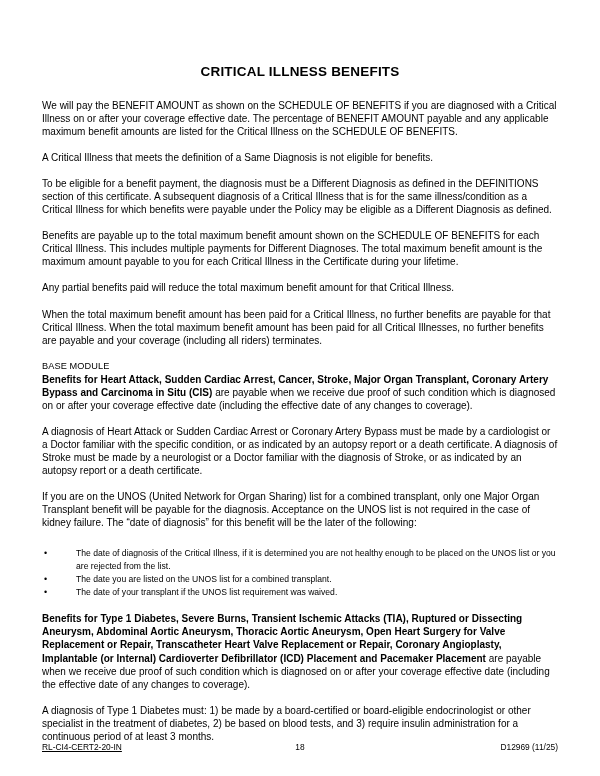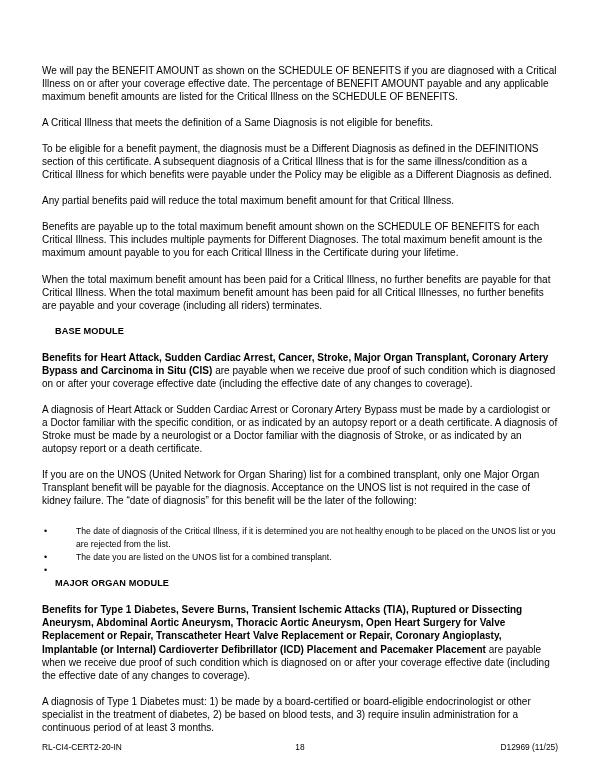--- a/index.html
+++ b/index.html
@@ -43,23 +43,23 @@
     line-height: 13.05px;
     margin: 0 0 13px 0;
     text-align: left;
     word-spacing: 0.05px;
   }
   p.para.tight {
     margin-bottom: 18px;
   }
   .sec-head {
     font-size: 9.2px;
-    font-weight: bold;
+    font-weight: normal;
     line-height: 13.05px;
-    margin: 13px;
+    margin: 0;
     letter-spacing: 0.1px;
   }
   .b {
     font-weight: bold;
   }
   ul.bullets {
     list-style: none;
     margin: 0 0 13px 0;
     padding: 0;
   }
@@ -81,64 +81,64 @@
     position: absolute;
     left: 42px;
     top: 742px;
     width: 516px;
     font-size: 8.4px;
     line-height: 11px;
     display: flex;
     justify-content: space-between;
     align-items: baseline;
   }
-  .footer .f-left { text-align: right; }
+  .footer .f-left { text-align: right; text-decoration: underline; }
   .footer .f-center {
     position: absolute;
     left: 0;
     right: 0;
     text-align: center;
   }
   .footer .f-right { text-align: right; margin-left: auto; }
 </style>
 </head>
 <body>
 
 <div class="page">
 
   <div class="content">
 
+    <h1 class="doc-title">CRITICAL ILLNESS BENEFITS</h1>
 
     <p class="para">We will pay the BENEFIT AMOUNT as shown on the SCHEDULE OF BENEFITS if you are diagnosed with a Critical Illness on or after your coverage effective date.  The percentage of BENEFIT AMOUNT payable and any applicable maximum benefit amounts are listed for the Critical Illness on the SCHEDULE OF BENEFITS.</p>
 
     <p class="para">A Critical Illness that meets the definition of a Same Diagnosis is not eligible for benefits.</p>
 
     <p class="para">To be eligible for a benefit payment, the diagnosis must be a Different Diagnosis as defined in the DEFINITIONS section of this certificate. A subsequent diagnosis of a Critical Illness that is for the same illness/condition as a Critical Illness for which benefits were payable under the Policy may be eligible as a Different Diagnosis as defined.</p>
 
+    <p class="para">Benefits are payable up to the total maximum benefit amount shown on the SCHEDULE OF BENEFITS for each Critical Illness.  This includes multiple payments for Different Diagnoses. The total maximum benefit amount is the maximum amount payable to you for each Critical Illness in the Certificate during your lifetime.</p>
+
     <p class="para">Any partial benefits paid will reduce the total maximum benefit amount for that Critical Illness.</p>
-
-    <p class="para">Benefits are payable up to the total maximum benefit amount shown on the SCHEDULE OF BENEFITS for each Critical Illness.  This includes multiple payments for Different Diagnoses. The total maximum benefit amount is the maximum amount payable to you for each Critical Illness in the Certificate during your lifetime.</p>
 
     <p class="para">When the total maximum benefit amount has been paid for a Critical Illness, no further benefits are payable for that Critical Illness.  When the total maximum benefit amount has been paid for all Critical Illnesses, no further benefits are payable and your coverage (including all riders) terminates.</p>
 
     <div class="sec-head">BASE MODULE</div>
 
     <p class="para"><span class="b">Benefits for Heart Attack, Sudden Cardiac Arrest, Cancer, Stroke, Major Organ Transplant, Coronary Artery Bypass and Carcinoma in Situ (CIS)</span><span> are payable when we receive due proof of such condition which is diagnosed on or after your coverage effective date (including the effective date of any changes to coverage).</span></p>
 
     <p class="para">A diagnosis of Heart Attack or Sudden Cardiac Arrest or Coronary Artery Bypass must be made by a cardiologist or a Doctor familiar with the specific condition, or as indicated by an autopsy report or a death certificate.  A diagnosis of Stroke must be made by a neurologist or a Doctor familiar with the diagnosis of Stroke, or as indicated by an autopsy report or a death certificate.</p>
 
     <p class="para tight">If you are on the UNOS (United Network for Organ Sharing) list for a combined transplant, only one Major Organ Transplant benefit will be payable for the diagnosis. Acceptance on the UNOS list is not required in the case of kidney failure.  The “date of diagnosis” for this benefit will be the later of the following:</p>
 
     <ul class="bullets">
       <li><span class="dot">•</span><span>The date of diagnosis of the Critical Illness, if it is determined you are not healthy enough to be placed on the UNOS list or you are rejected from the list.</span></li>
       <li><span class="dot">•</span><span>The date you are listed on the UNOS list for a combined transplant.</span></li>
-      <li><span class="dot">•</span></li>
+      <li><span class="dot">•</span><span>The date of your transplant if the UNOS list requirement was waived.</span></li>
     </ul>
 
-    <div class="sec-head">MAJOR ORGAN MODULE</div>
 
     <p class="para"><span class="b">Benefits for Type 1 Diabetes, Severe Burns, Transient Ischemic Attacks (TIA), Ruptured or Dissecting Aneurysm, Abdominal Aortic Aneurysm, Thoracic Aortic Aneurysm, Open Heart Surgery for Valve Replacement or Repair, Transcatheter Heart Valve Replacement or Repair, Coronary Angioplasty, Implantable (or Internal) Cardioverter Defibrillator (ICD) Placement and Pacemaker Placement</span><span> are payable when we receive due proof of such condition which is diagnosed on or after your coverage effective date (including the effective date of any changes to coverage).</span></p>
 
     <p class="para">A diagnosis of Type 1 Diabetes must: 1) be made by a board-certified or board-eligible endocrinologist or other specialist in the treatment of diabetes, 2) be based on blood tests, and 3) require insulin administration for a continuous period of at least 3 months.</p>
 
 
   </div>
 
   <div class="footer">
     <span class="f-left">RL-CI4-CERT2-20-IN</span>

